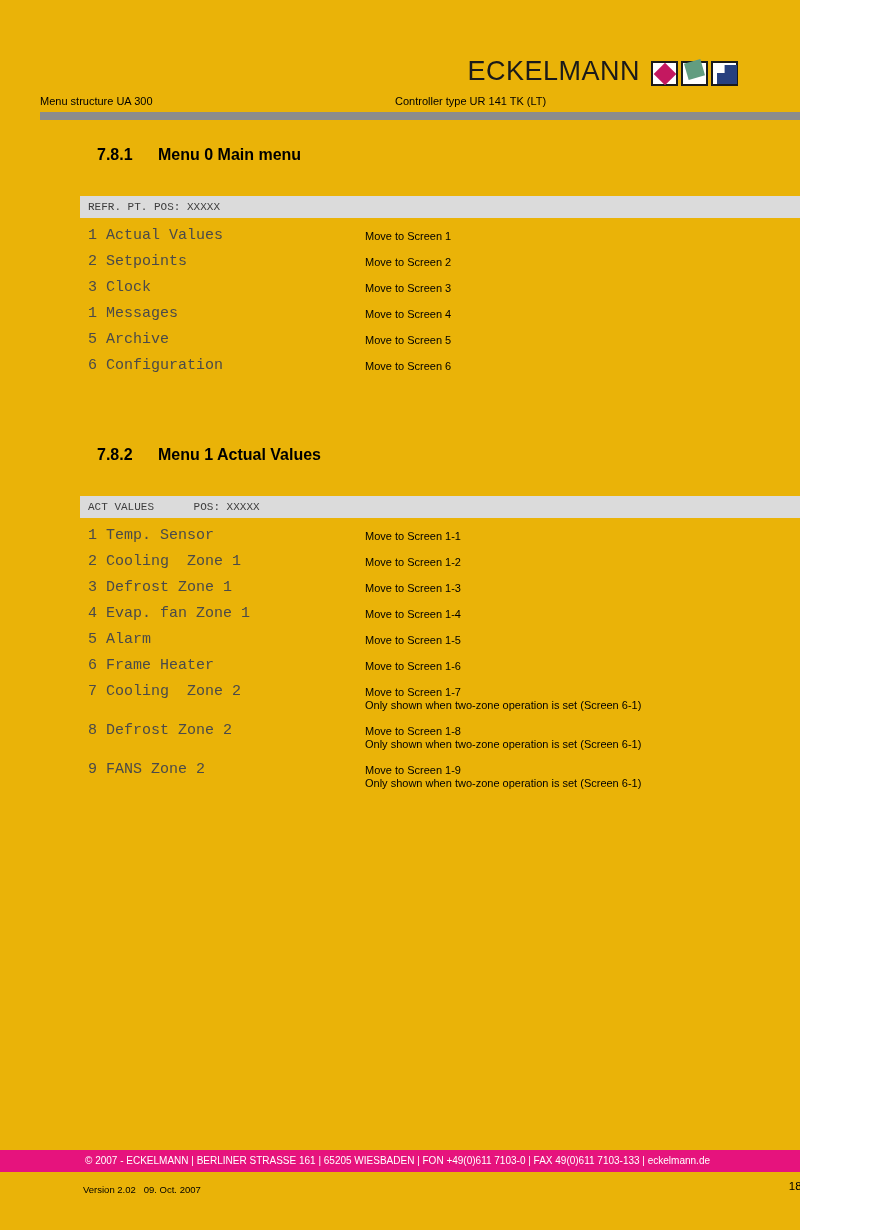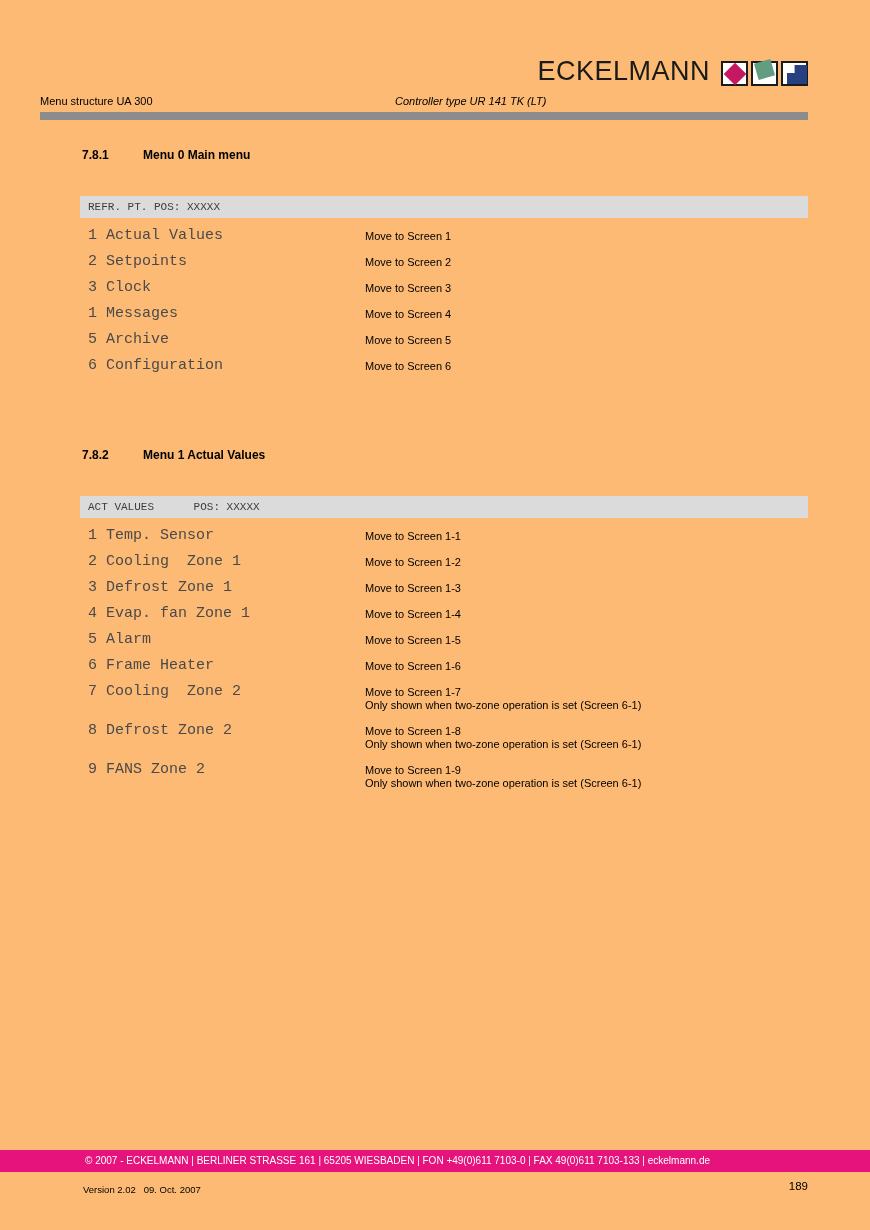--- a/index.html
+++ b/index.html
@@ -1,18 +1,18 @@
 <!DOCTYPE html>
 <html style="--magenta: #E6137D; --crimson: #C41860; --green: #629D80; --blue: #27407F; --bar_gray: #8C8C8C; --table_header_bg: #DBDBDB;"><head>
 <meta charset="utf-8">
 <style>
   * { margin:0; padding:0; box-sizing:border-box; }
   html,body { background:#fff; }
   .page {
-    position:relative; width:870px; height:1230px; background:#fdba74;
+    position:relative; width:800px; height:1230px; background:#eab308;
     font-family:"Liberation Sans", sans-serif; color:#000; overflow:hidden;
   }
 
   
   .logo { position:absolute; top:56px; right:62px; display:flex; align-items:flex-end; }
   .logo-wordmark {
     font-size:27px; font-weight:400; letter-spacing:.5px; color:#1a1a1a;
     line-height:30px; margin-right:8px; transform:scaleY(1.04);
   }
   .logo-tiles { display:flex; }
@@ -21,28 +21,28 @@
     background:#fff; margin-left:3px; overflow:visible;
   }
   .tile-shape { position:absolute; }
   .shape-diamond { width:16px; height:16px; left:4px; top:3px; background:var(--crimson,#C41860); transform:rotate(45deg); }
   .shape-green   { width:17px; height:17px; left:3px; top:-2px; background:var(--green,#629D80); transform:rotate(-16deg); }
   .shape-blue    { width:20px; height:19px; left:4px; top:2px; background:var(--blue,#27407F);
                    clip-path:polygon(38% 0, 100% 0, 100% 100%, 0 100%, 0 42%, 38% 42%); }
 
   
   .hdr-left  { position:absolute; top:95px; left:40px;  font-size:11px; }
-  .hdr-right { position:absolute; top:95px; left:395px; font-size:11px;font-style:italic; }
+  .hdr-right { position:absolute; top:95px; left:395px; font-size:11px; }
   .hdr-rule  { position:absolute; top:112px; left:40px; width:768px; height:8px; background:var(--bar_gray,#8C8C8C); }
 
   
   .section { position:absolute; left:80px; width:728px; }
   .section-1 { top:146px; }
   .section-2 { top:446px; }
-  .sec-heading { display:flex; font-size:12px; font-weight:bold; line-height:18px; margin-left:2px; }
+  .sec-heading { display:flex; font-size:16px; font-weight:bold; line-height:18px; margin-left:17px; }
   .sec-num { width:61px; }
 
   .menu-table { margin-top:32px; width:728px; }
   .mt-header {
     height:22px; background:var(--table_header_bg,#DBDBDB);
     font-family:"Liberation Mono", monospace; font-size:11px; color:#3d3d3d;
     line-height:22px; padding-left:8px; white-space:pre;
   }
   .mt-rows { padding-top:5px; }
   .trow { display:flex; padding:6.5px 0; }

